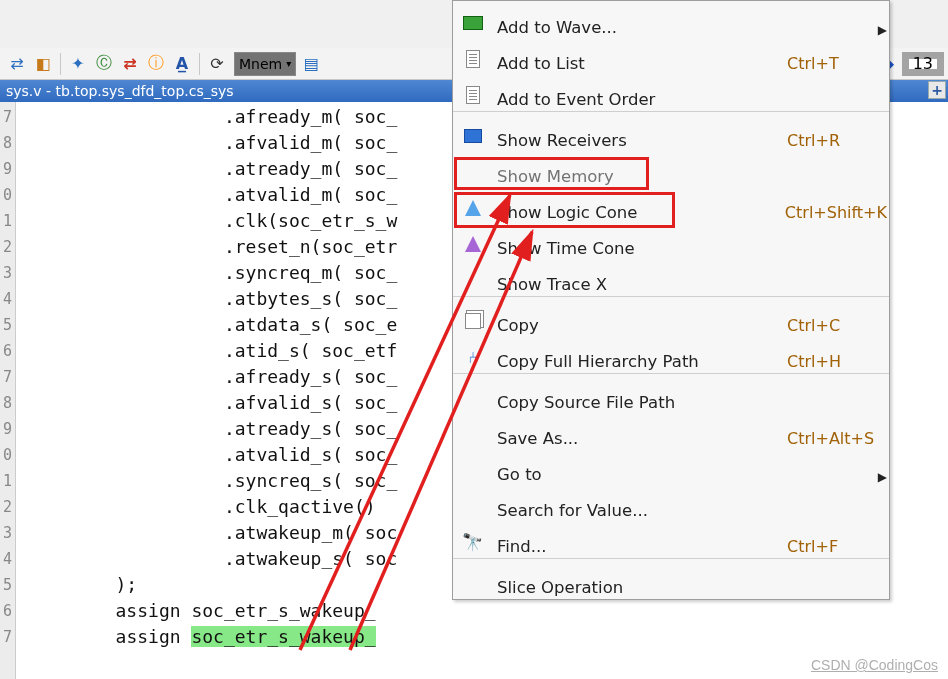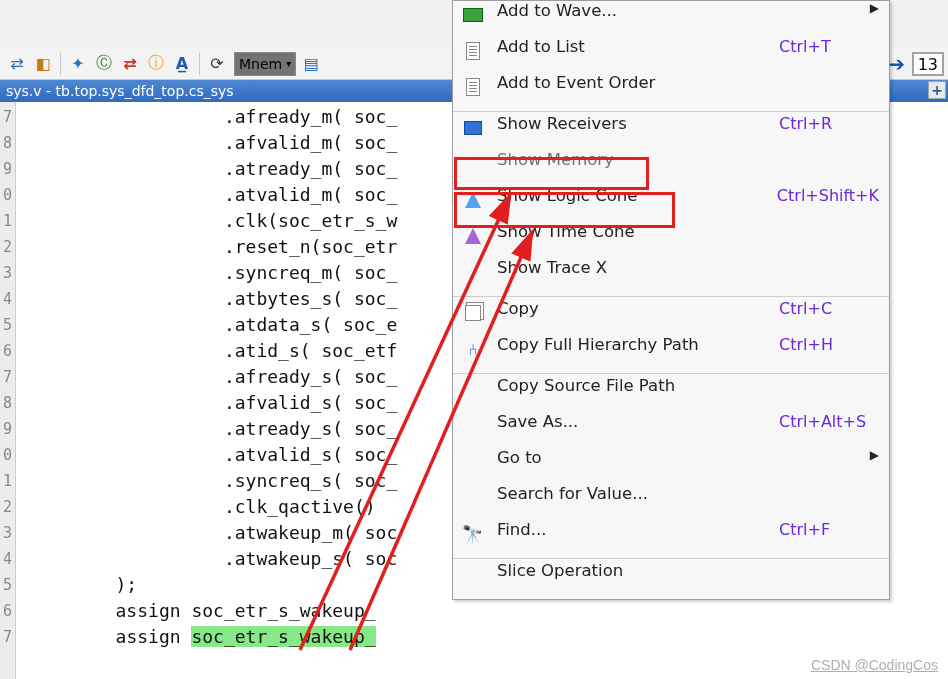--- a/index.html
+++ b/index.html
@@ -39,22 +39,22 @@
     font-size:14px;
     margin-left:2px;
   }
   .combo .chev { margin-left:4px; font-size:10px;}
   .right-tb {
     position:absolute; right:0; top:48px; height:32px;
     display:flex; align-items:center; gap:4px; padding-right:4px;
     background:#f3f3f3; border-bottom:1px solid #c8c8c8;
   }
   .right-tb .num {
-    border:2px solid #a3a3a3; background:#fff; height:24px; padding:0 4px;
-    font-size:16px; display:inline-flex; align-items:flex-end;
+    border:7px solid #a3a3a3; background:#fff; height:24px; padding:0 4px;
+    font-size:16px; display:inline-flex; align-items:center;
   }
   
   .titlebar {
     position:absolute; top:80px; left:0; right:0;
     height:22px;
     background: linear-gradient(#4f87d2,#2f6abf);
     color:#fff; font-size:14px;
     display:flex; align-items:center; padding:0 6px;
   }
   .titlebar .plus {
@@ -90,35 +90,35 @@
   .ctxmenu {
     position:absolute;
     top:0; left:452px;
     width:438px;
     background:#f7f7f7;
     border:1px solid #9d9d9d;
     box-shadow:2px 2px 3px rgba(0,0,0,0.2);
     padding-bottom:2px;
   }
   .mrow {
-    display:flex; align-items:flex-start;
+    display:flex; align-items:flex-end;
     height:36px;
-    padding:0 10px 0 6px;
+    padding:0 2px 0 6px;
     font-size:16.5px;
     color:#222;
     gap:10px;
     position:relative;
   }
   .mrow.disabled { color:#737373; }
   .mrow .iconcell {
     width:28px; height:28px; display:flex; align-items:center; justify-content:center;
     font-size:17px;
   }
   .mrow .label { flex:1; }
-  .mrow .shortcut { color:#6d28d9; font-size:16px; min-width:100px; text-align:left;}
+  .mrow .shortcut { color:#a16207; font-size:16px; min-width:100px; text-align:left;}
   .mrow .sub { font-size:12px; color:#222; }
   .msep { height:1px; background:#cfcfcf; margin:2px 0;}
   
   .ic-green { width:20px;height:14px;background:#39a33a;border:1px solid #116311;}
   .ic-blue  { width:18px;height:14px;background:#2f73d6;border:1px solid #154a9e;}
   .ic-orange{ width:16px;height:16px;border-radius:3px;background:#f09a2c;border:1px solid #b56a00;}
   .ic-page  { width:14px;height:18px;background:#fff;border:1px solid #888;position:relative;}
   .ic-page::after{content:"";position:absolute;left:2px;right:2px;top:3px;height:1px;background:#888;box-shadow:0 3px #888,0 6px #888,0 9px #888;}
   .ic-cone  { width:0;height:0;border-left:8px solid transparent;border-right:8px solid transparent;border-bottom:16px solid #55a3e8;}
   .ic-cone.purple{border-bottom-color:#a766d6;}

